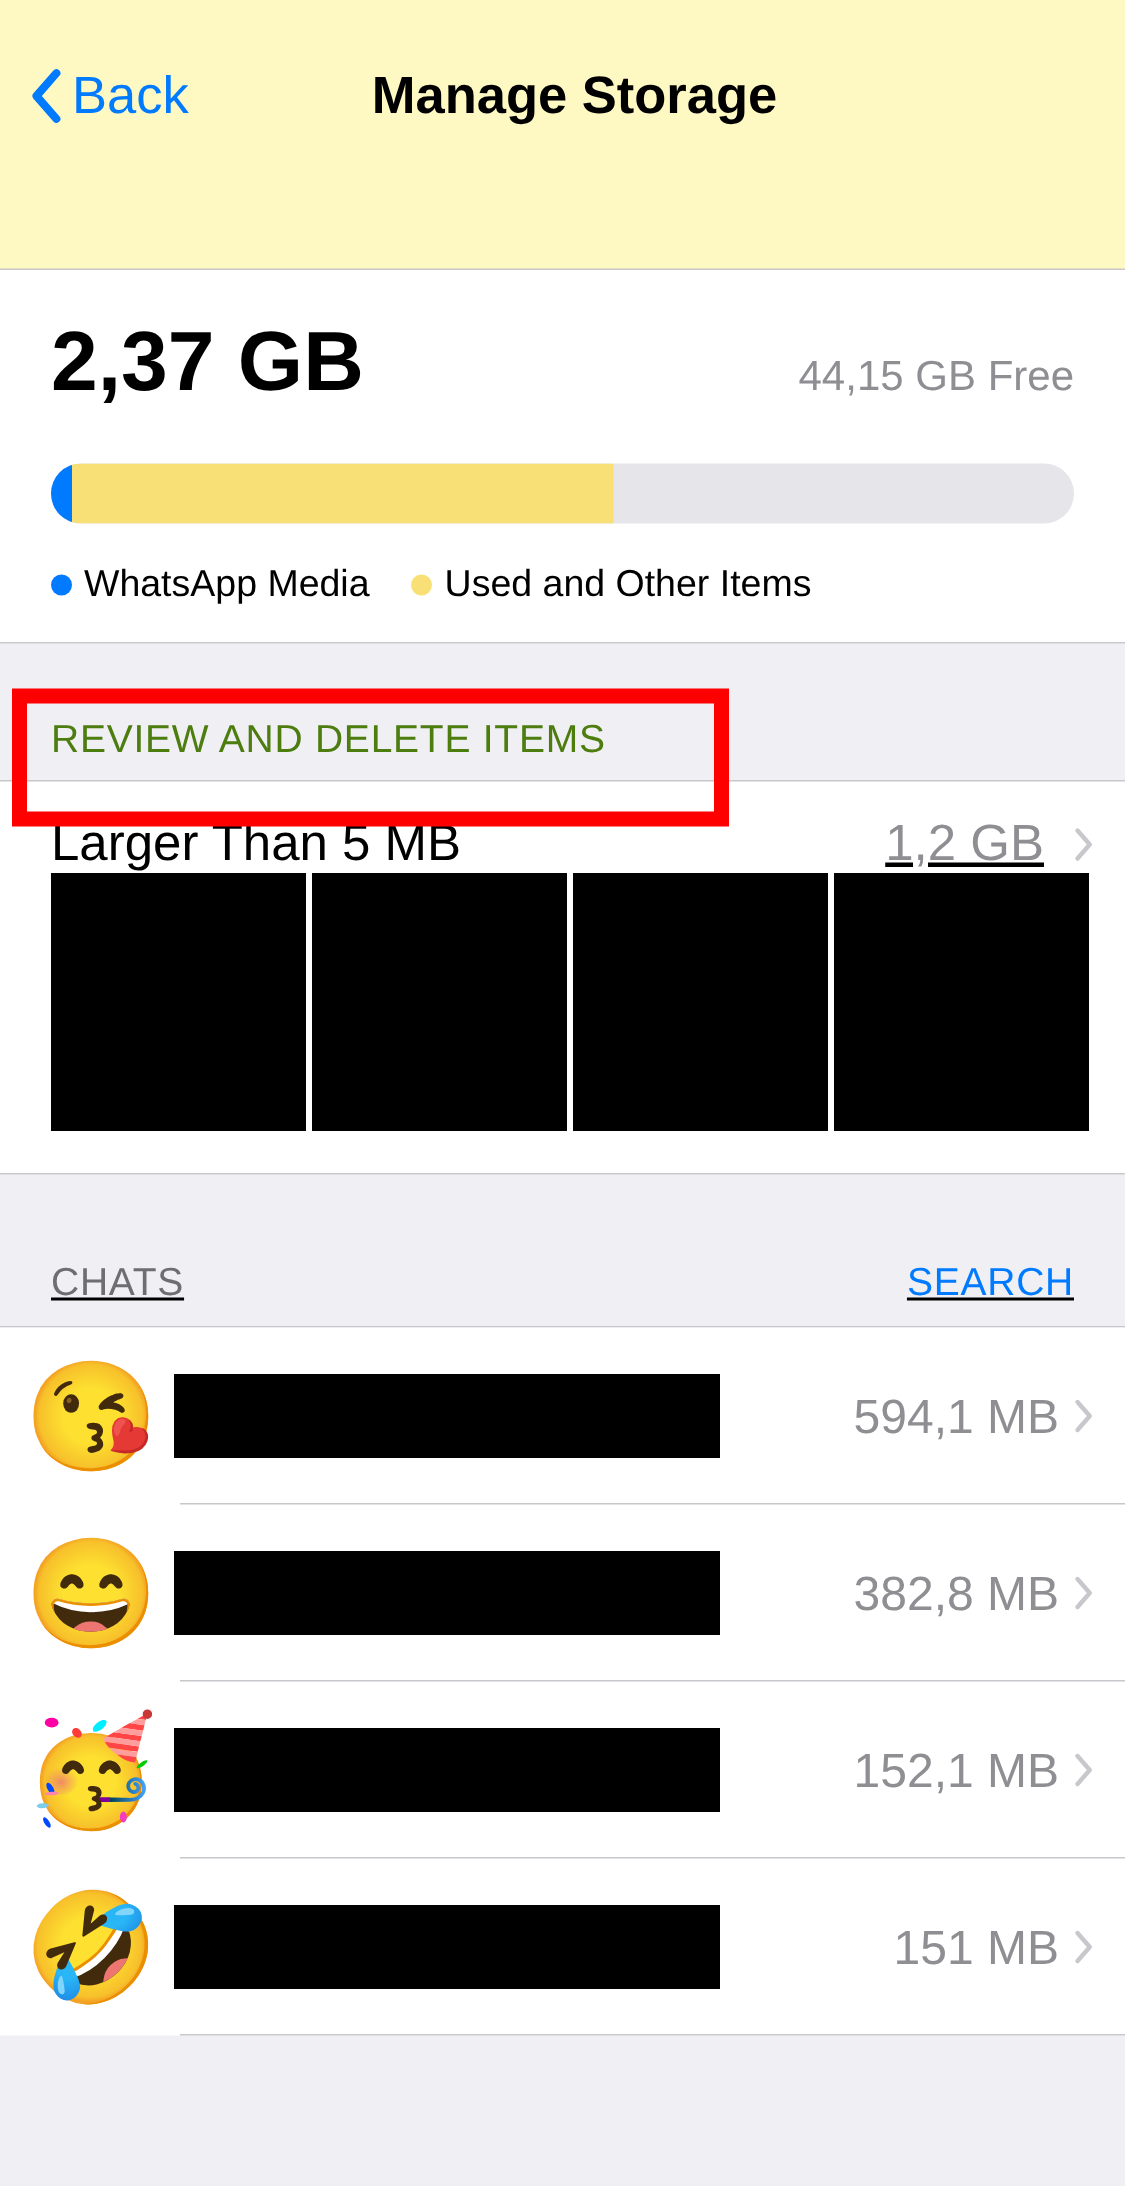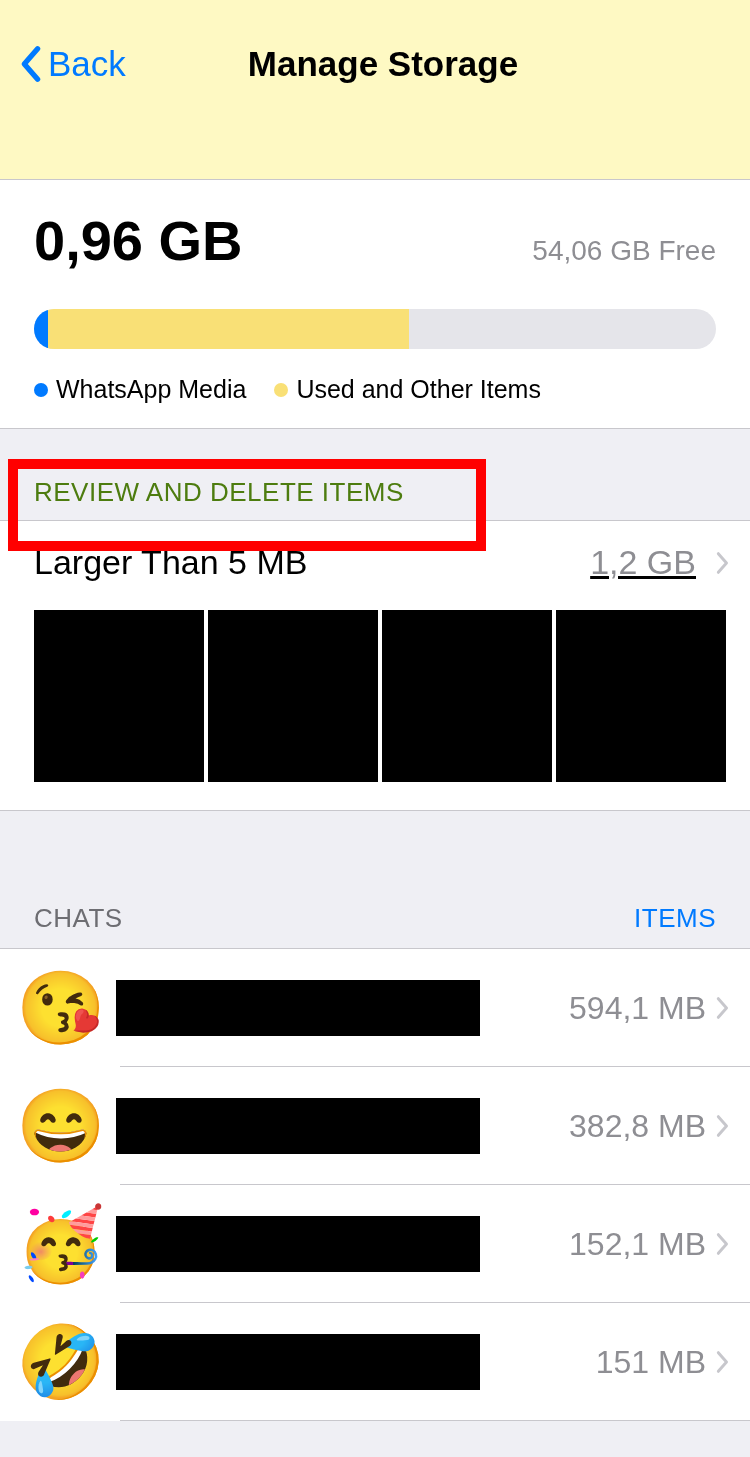--- a/index.html
+++ b/index.html
@@ -104,35 +104,35 @@
 
     .larger-row {
       background: #fff;
       border-top: 1px solid #c8c7cc;
       border-bottom: 1px solid #c8c7cc;
       padding: 22px 20px 28px 34px;
     }
     .larger-top {
       display: flex;
       justify-content: space-between;
-      margin-bottom: 28px;
     }
     .larger-title { font-size: 34px; color: #000; }
     .larger-right { display: flex; align-items: center; gap: 20px; text-decoration: underline; }
     .larger-size { font-size: 34px; color: #8e8e93; }
     .chev { color: #c7c7cc; }
     .thumbs { display: flex; gap: 4px; }
     .thumb { width: 170px; height: 172px; background: #000; }
 
     .chats-header {
       display: flex;
       justify-content: space-between;
       align-items: flex-end;
-      padding: 92px 34px 14px 34px;
-      border-bottom: 1px solid #c8c7cc;
+      padding: 56px 34px 14px 34px;
+      border-bottom: 1px solid #c8c7cc;
+      text-decoration: underline;
     }
     .chats-label { font-size: 26px; color: #6d6d72; letter-spacing: 0.5px; }
     .search-link { font-size: 26px; color: #007aff; letter-spacing: 0.5px; cursor: pointer; }
 
     .chat-list { background: #fff; }
     .chat-row {
       display: flex;
       align-items: center;
       padding: 18px 20px 18px 20px;
       position: relative;
@@ -158,22 +158,22 @@
     <svg class="back-chevron" viewBox="0 0 12 20" fill="none" stroke="#007aff" stroke-width="2.8" stroke-linecap="round" stroke-linejoin="round">
         <polyline points="10,2 3,10 10,18"></polyline>
       </svg>
     <span>Back</span>
   </div>
   <div class="title">Manage Storage</div>
 </div>
 
 <div class="storage-panel">
   <div class="used-row">
-    <div class="used-value">0,96 GB</div>
-    <div class="free-value">54,06 GB Free</div>
+    <div class="used-value">2,37 GB</div>
+    <div class="free-value">44,15 GB Free</div>
   </div>
   <div class="progress">
     <div class="seg-blue"></div>
     <div class="seg-yellow"></div>
   </div>
   <div class="legend">
     <div class="legend-item">
       <span class="dot dot-blue"></span>
       <span>WhatsApp Media</span>
     </div>
@@ -202,21 +202,21 @@
   <div class="thumbs">
     <div class="thumb"></div>
     <div class="thumb"></div>
     <div class="thumb"></div>
     <div class="thumb"></div>
   </div>
 </div>
 
 <div class="chats-header">
   <span class="chats-label">CHATS</span>
-  <span class="search-link">ITEMS</span>
+  <span class="search-link">SEARCH</span>
 </div>
 
 <div class="chat-list">
   <div class="chat-row">
     <div class="avatar">😘</div>
     <div class="chat-name"></div>
     <div class="chat-size">594,1 MB</div>
     <svg class="chev" width="14" height="24" viewBox="0 0 12 20" fill="none" stroke="#c7c7cc" stroke-width="2.5" stroke-linecap="round" stroke-linejoin="round">
         <polyline points="2,2 9,10 2,18"></polyline>
       </svg>

